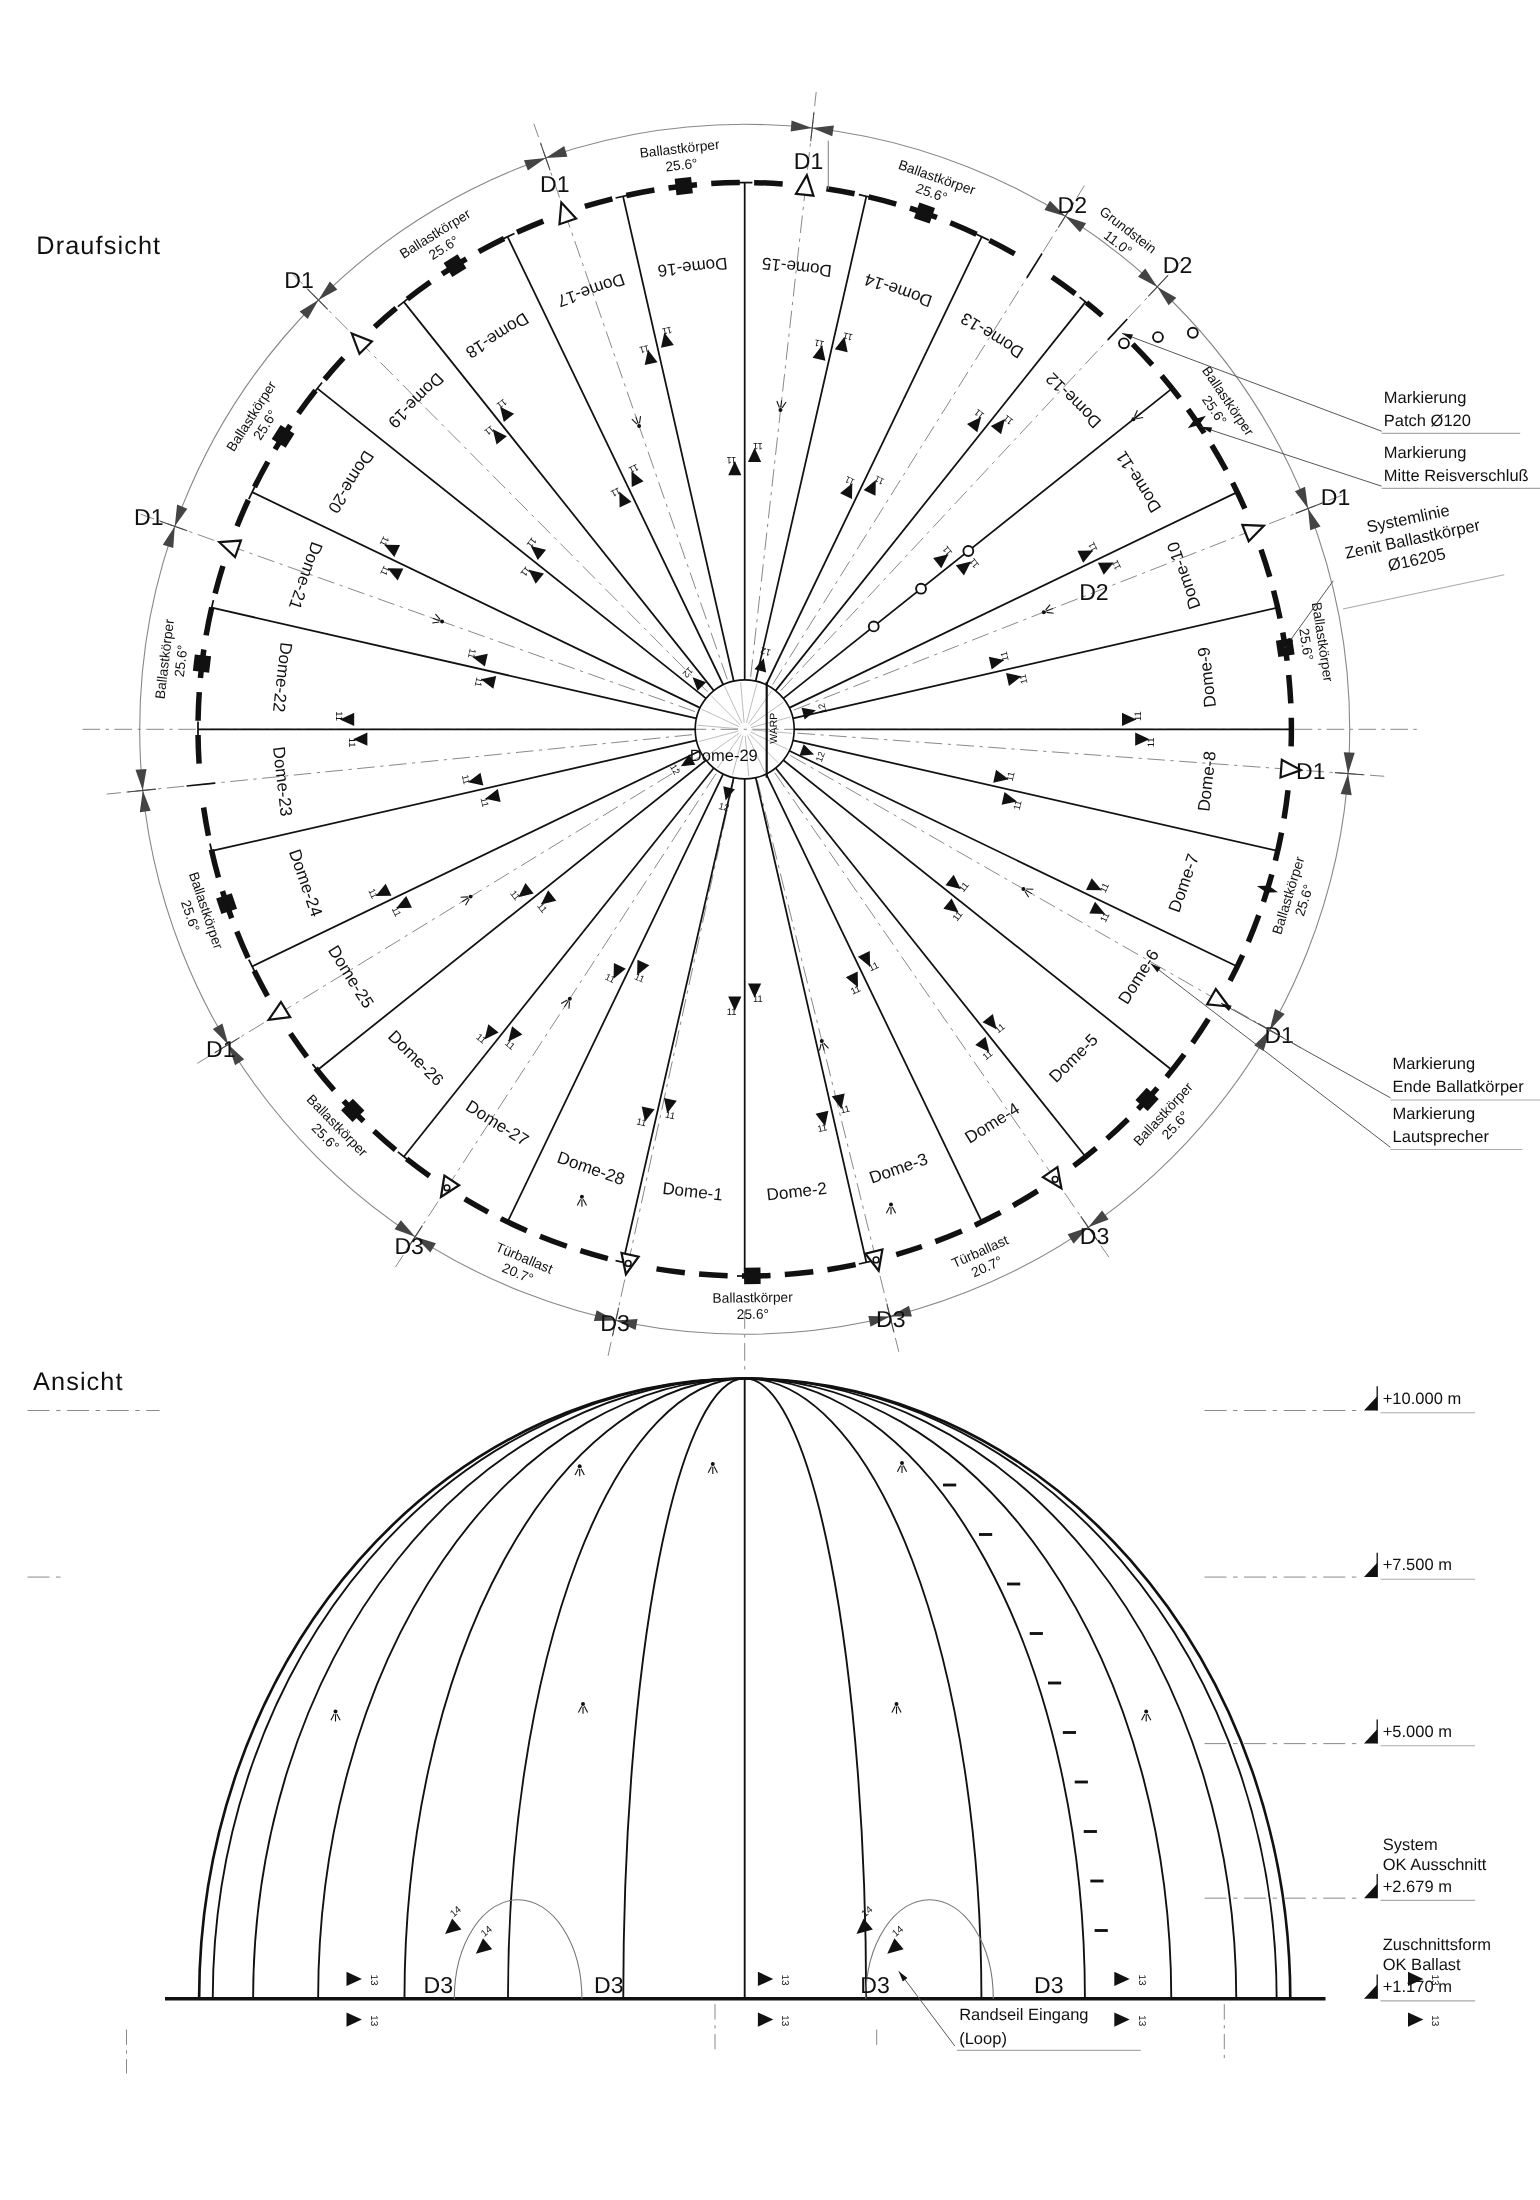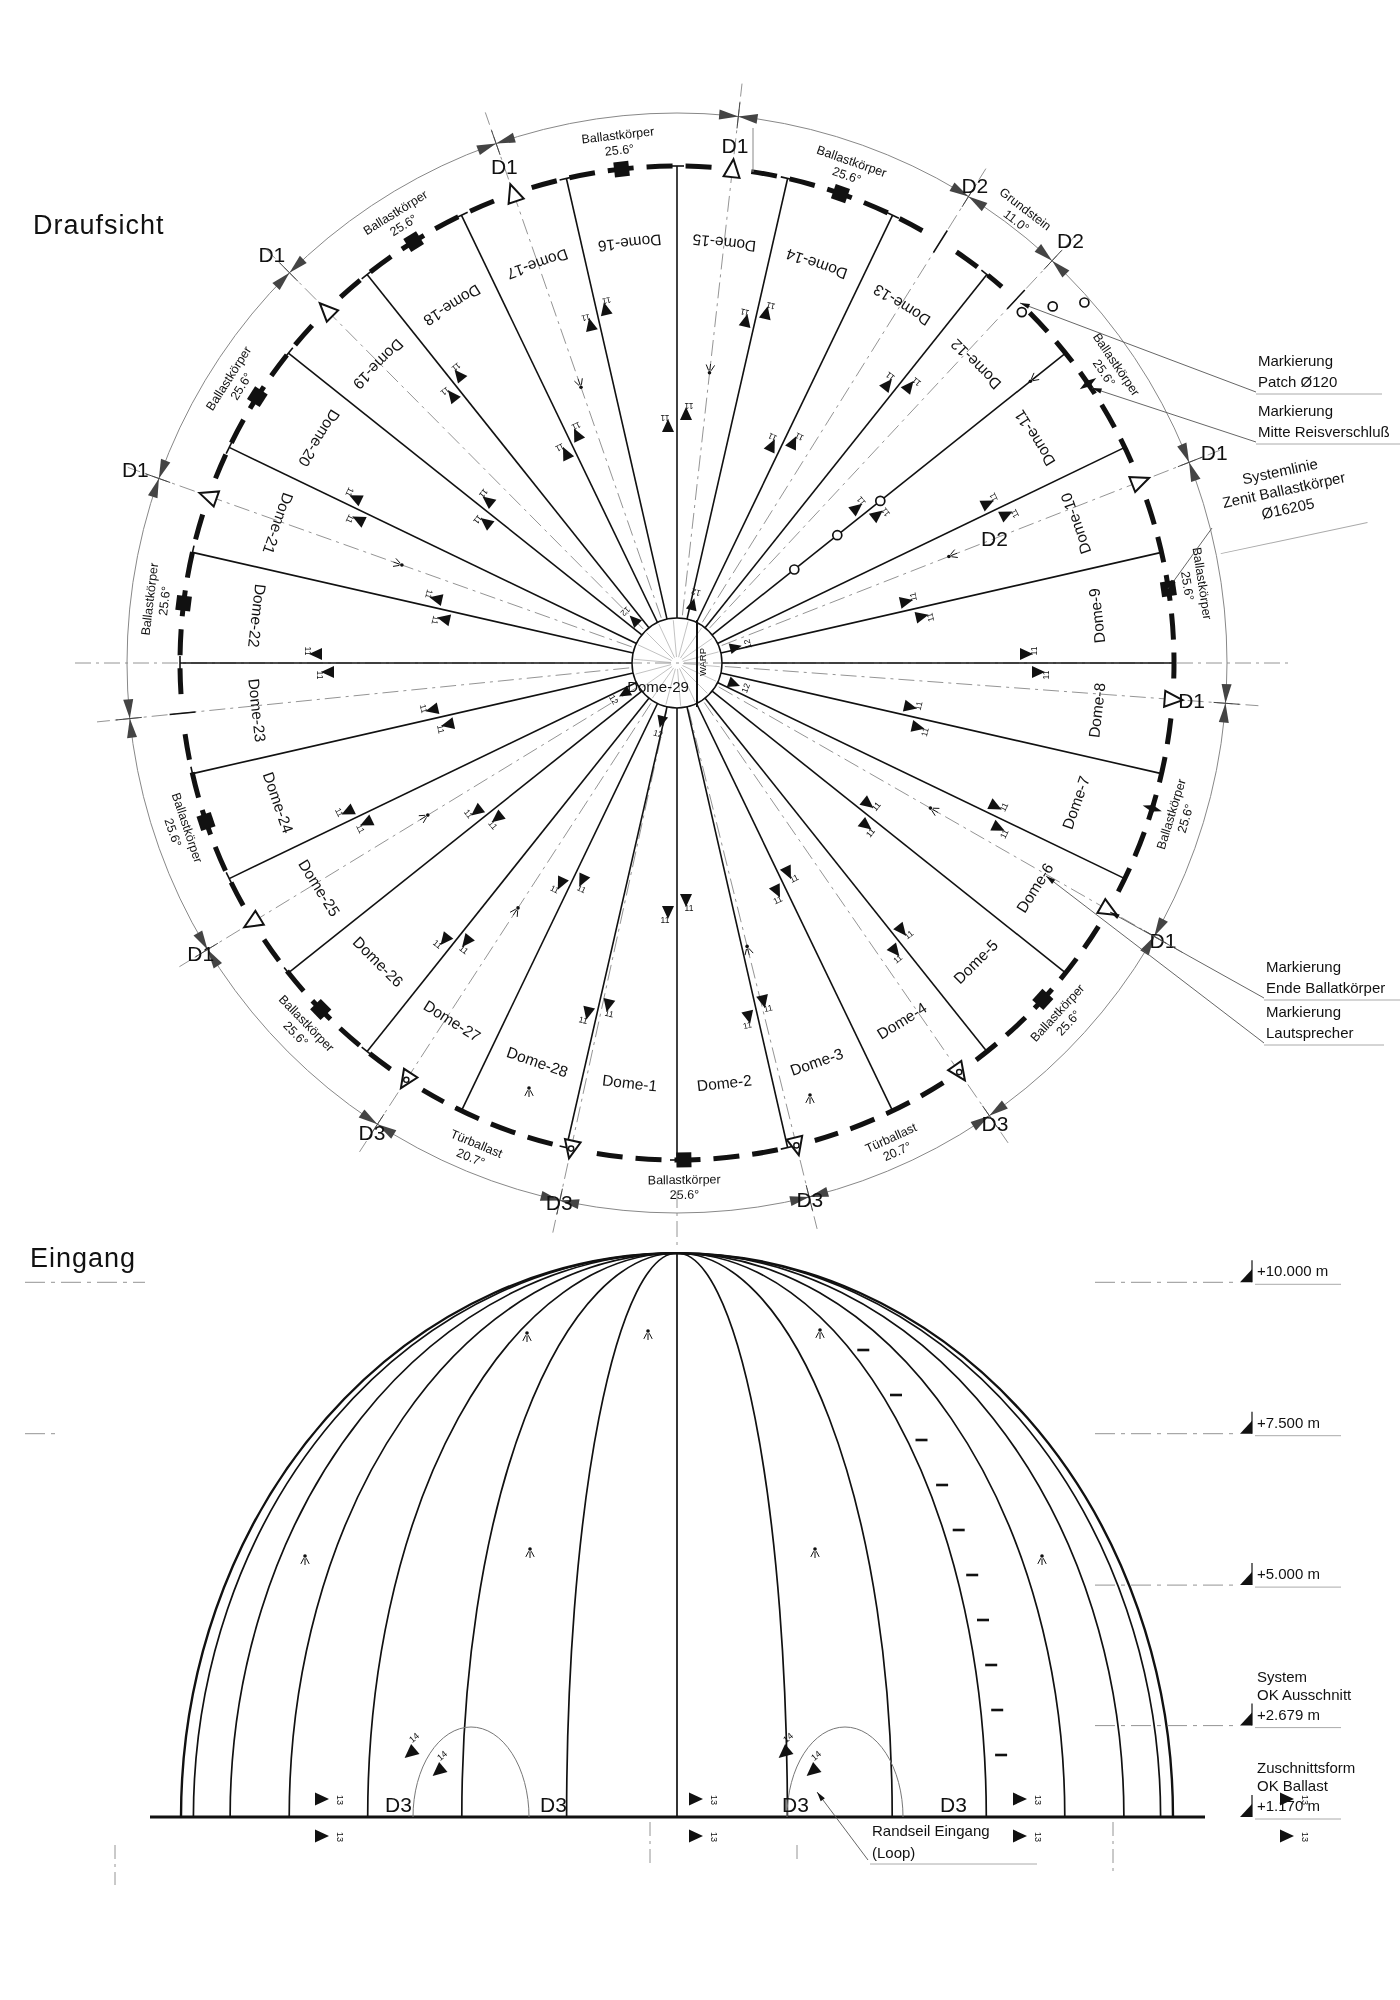--- a/index.html
+++ b/index.html
@@ -1,19 +1,19 @@
 <!DOCTYPE html>
 <html><head>
 <meta charset="utf-8">
 <style>
   html,body{margin:0;padding:0;background:#fff;}
   #sheet{position:relative;width:1400px;height:2000px;background:#ffffff;overflow:hidden;
          font-family:"Liberation Sans","DejaVu Sans",sans-serif;color:#111;}
   #svg-root{position:absolute;left:0;top:0;}
-  .view-title{position:absolute;font-size:27px;letter-spacing:1px;color:#111;}
+  .view-title{position:absolute;font-size:23px;letter-spacing:1px;color:#111;}
   #plan-title{left:33px;top:210px;}
   #elev-title{left:30px;top:1243px;}
 </style>
 </head>
 <body>
 
 <div id="sheet">
   <svg id="svg-root" width="1400" height="2000" viewBox="0 0 1400 2000" xmlns="http://www.w3.org/2000/svg">
       <g>
         <circle cx="677" cy="663" r="550" fill="none" stroke="#888888" stroke-width="1"></circle>
@@ -631,14 +631,14 @@
         <line x1="870.0" y1="1864.0" x2="1037.0" y2="1864.0" stroke="#aaaaaa" stroke-width="1"></line>
         <line x1="868.0" y1="1860.0" x2="817.0" y2="1792.0" stroke="#555" stroke-width="0.9"></line>
         <polygon points="817.0,1792.0 824.9,1798.2 820.7,1801.3" fill="#111111"></polygon>
         <line x1="650.0" y1="1822.0" x2="650.0" y2="1868.0" stroke="#888888" stroke-width="0.9" stroke-dasharray="14 5 3 5"></line>
         <line x1="797.0" y1="1845.0" x2="797.0" y2="1862.0" stroke="#888888" stroke-width="0.9" stroke-dasharray="14 5 3 5"></line>
         <line x1="1113.0" y1="1822.0" x2="1113.0" y2="1875.0" stroke="#888888" stroke-width="0.9" stroke-dasharray="14 5 3 5"></line>
         <line x1="115.0" y1="1845.0" x2="115.0" y2="1885.0" stroke="#888888" stroke-width="0.9" stroke-dasharray="14 5 3 5"></line>
       </g>
     </svg>
   <div class="view-title" id="plan-title">Draufsicht</div>
-  <div class="view-title" id="elev-title">Eingang</div>
+  <div class="view-title" id="elev-title">Ansicht</div>
 </div>
 
 </body></html>

